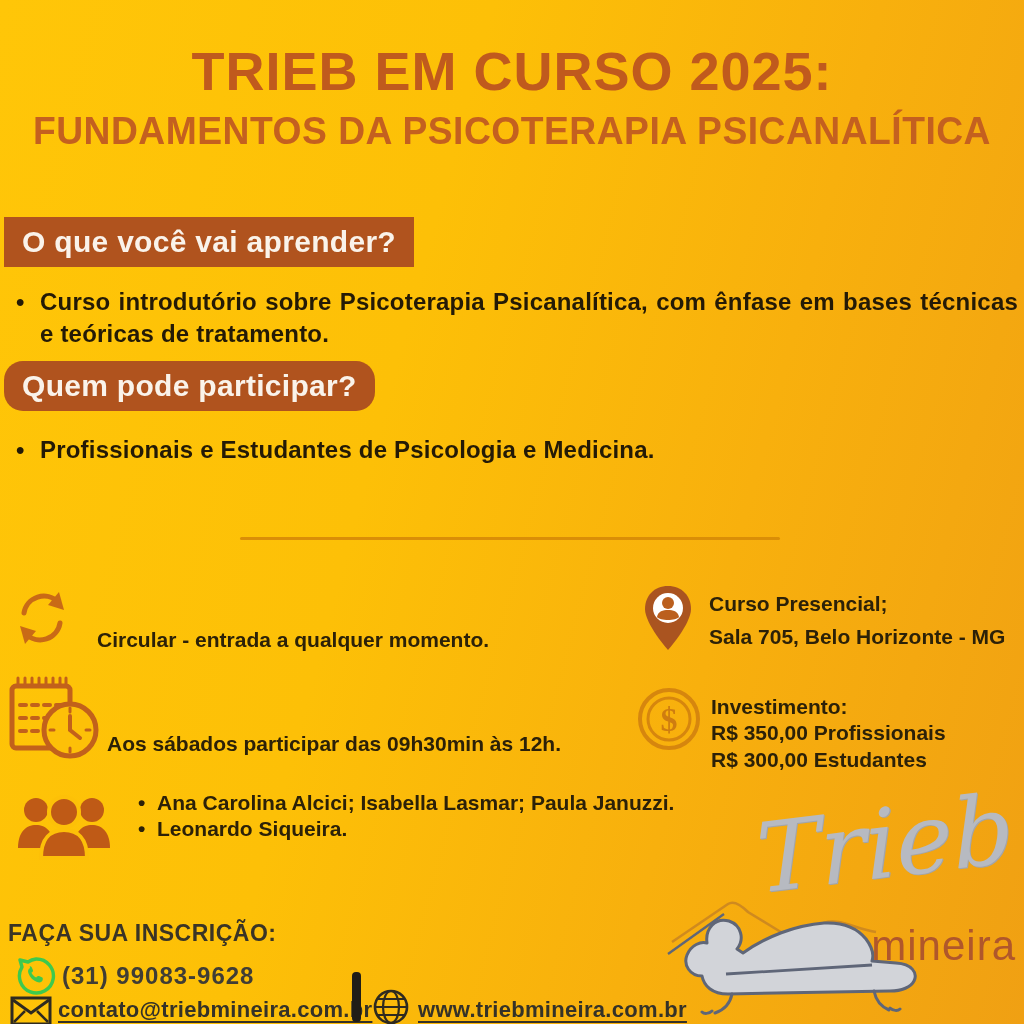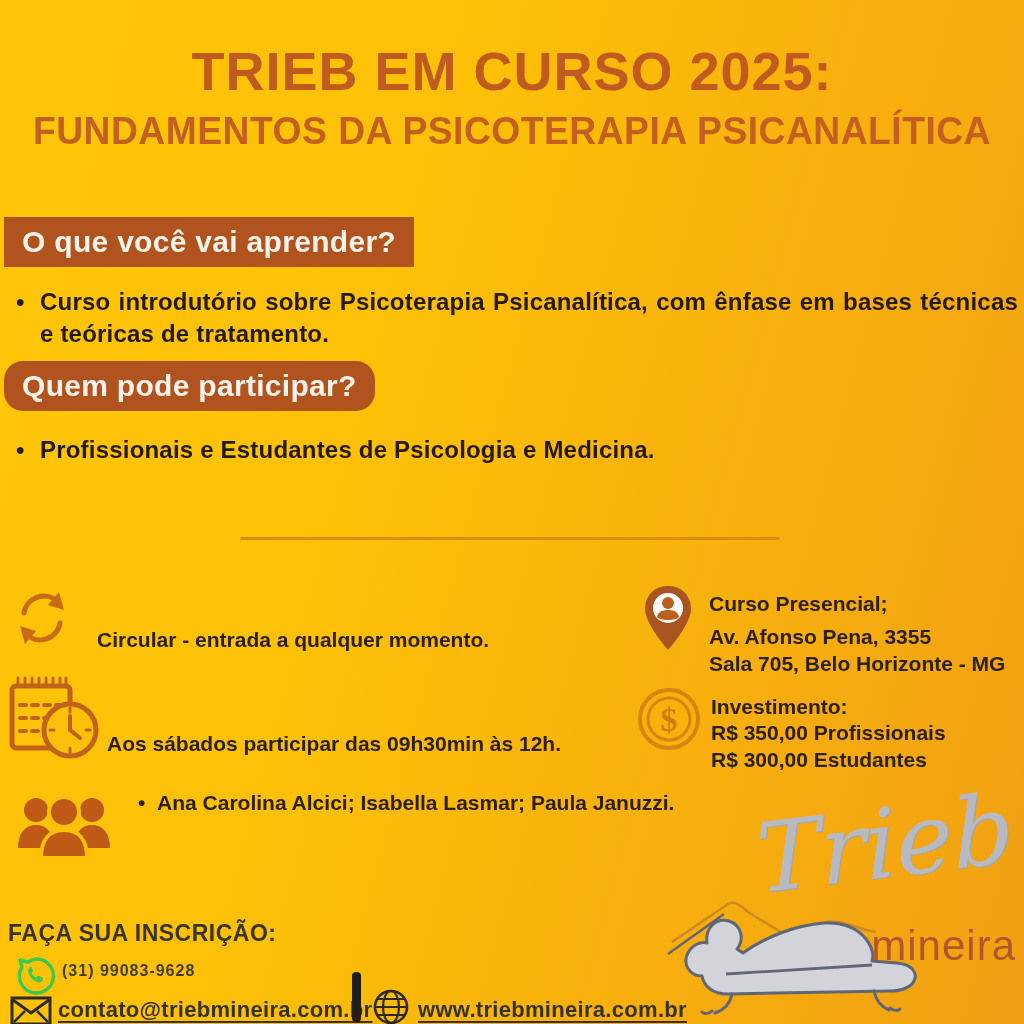--- a/index.html
+++ b/index.html
@@ -46,21 +46,21 @@
   .t-schedule{left:102px;top:726px;}
   .t-location{left:704px;top:586px;}
   .t-location .l1{margin-bottom:7px;}
   .t-invest{left:706px;top:689px;}
   
   .prof-block{position:absolute;left:118px;top:789px;font-size:21px;font-weight:bold;color:#2c2108;line-height:1.26;}
   .prof-items{margin:1px 0 0 20px;padding:0;list-style:none;}
   .prof-items li::before{content:"\2022\a0\a0";}
   
   .cta{position:absolute;left:8px;top:920px;font-size:23px;font-weight:bold;letter-spacing:.5px;color:#3a3426;}
-  .phone{position:absolute;left:62px;top:962px;font-size:16px;font-weight:bold;letter-spacing:1px;color:#403d35;}
+  .phone{position:absolute;left:62px;top:962px;font-size:24px;font-weight:bold;letter-spacing:1px;color:#403d35;}
   .link{position:absolute;font-size:22px;font-weight:bold;color:#353228;text-decoration:underline;text-underline-offset:4px;letter-spacing:.3px;}
   .email{left:58px;top:997px;}
   .url{left:418px;top:997px;}
   .vsep{position:absolute;left:352px;top:972px;width:9px;height:50px;background:#201d17;border-radius:4px;}
   
   .trieb-script{
     position:absolute;left:735px;top:788px;width:300px;text-align:center;
     font-family:"DejaVu Serif","Liberation Serif",serif;font-style:italic;
     font-size:96px;color:#b7bac1;transform:rotate(-7deg) skewX(-4deg);
     text-shadow:1px 1px 0 #a2a5ab;
@@ -143,21 +143,20 @@
   <span class="icon" style="left:642px;top:584px;">
     <svg width="52" height="68" viewBox="0 0 52 68">
       <path d="M26 2 C12 2 3 12 3 25 C3 40 26 66 26 66 C26 66 49 40 49 25 C49 12 40 2 26 2 Z" fill="#aa5420"></path>
       <circle cx="26" cy="24" r="15" fill="#ffffff"></circle>
       <circle cx="26" cy="19" r="6" fill="#bb5f1e"></circle>
       <path d="M15 33 C16 27 21 26 26 26 C31 26 36 27 37 33 C34 37 18 37 15 33 Z" fill="#bb5f1e"></path>
     </svg>
   </span>
   <div class="info-text t-location">
     <div class="l1">Curso Presencial;</div>
-    <div>Av. Afonso Pena, 3355</div>
     <div>Sala 705, Belo Horizonte - MG</div>
   </div>
 
   <span class="icon" style="left:636px;top:686px;">
     <svg width="66" height="66" viewBox="0 0 66 66" fill="none">
       <circle cx="33" cy="33" r="29" stroke="#d6860e" stroke-width="4"></circle>
       <circle cx="33" cy="33" r="21" stroke="#d6860e" stroke-width="3"></circle>
       <text x="33" y="45" text-anchor="middle" font-size="34" font-weight="bold" font-family="Liberation Serif, DejaVu Serif, serif" fill="#cf7d10">$</text>
     </svg>
   </span>
@@ -177,20 +176,21 @@
       </g>
       <g fill="#bf5a16" stroke="#fdc008" stroke-width="4">
         <circle cx="50" cy="20" r="15"></circle>
         <path d="M27 66 C27 46 37 38 50 38 C63 38 73 46 73 66 Z"></path>
       </g>
     </svg>
   </span>
   <div class="prof-block">
     <ul class="prof-items">
       <li>Ana Carolina Alcici; Isabella Lasmar; Paula Januzzi.</li>
+      <li>Leonardo Siqueira.</li>
     </ul>
   </div>
 
   <div class="cta">FAÇA SUA INSCRIÇÃO:</div>
 
   <span class="icon" style="left:16px;top:956px;">
     <svg width="40" height="40" viewBox="0 0 40 40" fill="none">
       <path d="M20 3 A17 17 0 1 1 6 11 L4 4 L12 6 A17 17 0 0 1 20 3 Z" stroke="#3ec94e" stroke-width="3.4" stroke-linejoin="round"></path>
       <path d="M14 12 c-2 1 -2.5 3 -1.5 5.5 c1.5 4 4.5 7 8.5 8.5 c2.5 1 4.5 .5 5.5 -1.5 l.3 -1.2 c.2 -.8 -.2 -1.6 -1 -2 l-2.8 -1.2 c-.7 -.3 -1.5 -.1 -2 .5 l-.8 1 c-2 -1 -3.8 -2.8 -4.8 -4.8 l1 -.8 c.6 -.5 .8 -1.3 .5 -2 l-1.2 -2.8 c-.4 -.8 -1.2 -1.2 -2 -1 Z" fill="#3ec94e"></path>
     </svg>

